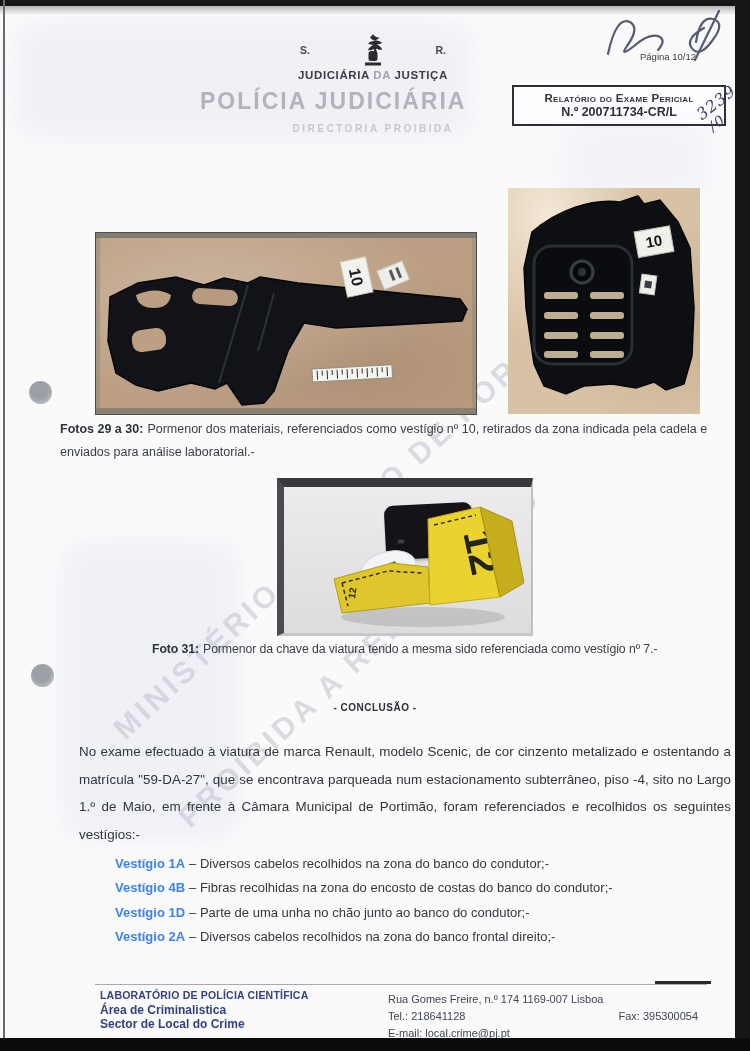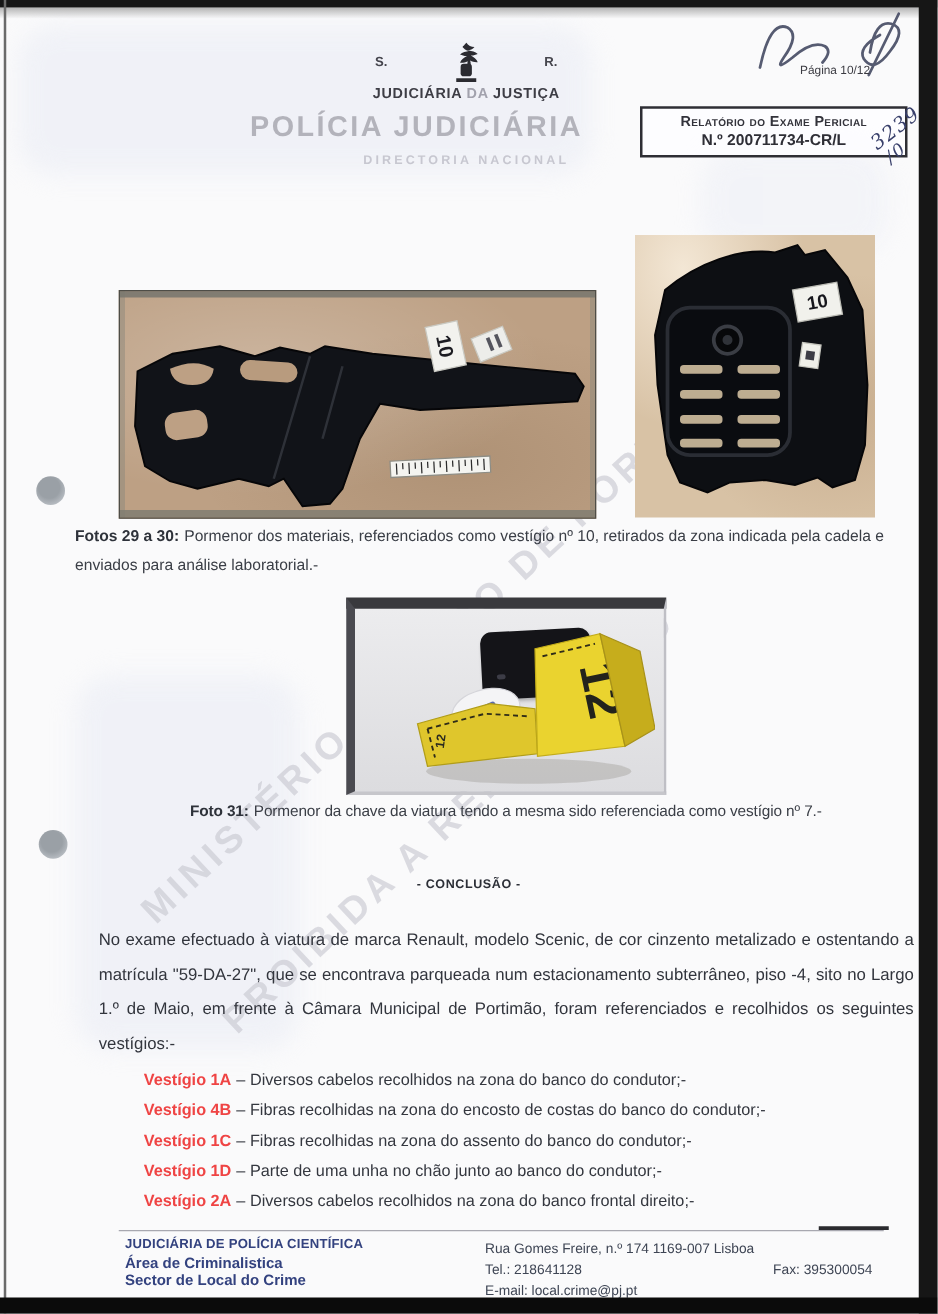--- a/index.html
+++ b/index.html
@@ -60,21 +60,21 @@
   .scrap .red{position:absolute;left:9px;top:17px;width:5px;height:5px;background:#b0503f;border-radius:50%;}
   
   .cap1{left:60px;top:418px;width:652px;font-size:12.5px;line-height:22.5px;color:#3a3e46;z-index:3;}
   .cap2{left:152px;top:642px;width:560px;font-size:12.3px;letter-spacing:-.1px;color:#3a3e46;z-index:3;white-space:nowrap;}
   .cap-label{font-weight:bold;color:#2e323a;margin-right:4px;}
   .heading{left:0;top:702px;width:750px;text-align:center;font-size:10px;font-weight:bold;
            letter-spacing:.5px;color:#2c2f37;z-index:3;}
   .para{left:79px;top:738px;width:652px;font-size:13.4px;line-height:27.6px;text-align:justify;color:#32353d;z-index:3;}
   .vest-list{left:115px;top:852px;width:600px;z-index:3;}
   .vest-row{font-size:13px;line-height:24.3px;white-space:nowrap;color:#34373f;}
-  .vest-label{font-weight:bold;color:#ef4444;}
+  .vest-label{font-weight:bold;color:#3b82f6;}
   .vest-text{margin-left:4px;}
   
   .f-rule{left:95px;top:984px;width:612px;height:1px;background:#a8a8b0;z-index:3;}
   .f-rule-dark{left:655px;top:981px;width:56px;height:3px;background:#2a2a2e;z-index:3;}
   .f-left{left:100px;top:988px;z-index:3;color:#33427f;font-weight:bold;line-height:14.5px;}
   .f-left .l1{font-size:10.5px;letter-spacing:.2px;}
   .f-left .l2,.f-left .l3{font-size:12px;}
   .f-right{left:388px;top:991px;width:330px;z-index:3;font-size:11px;color:#3e4554;line-height:17px;}
   .f-right .row2{display:flex;width:310px;justify-content:space-between;}
   svg text{font-family:"Liberation Sans",sans-serif;}
@@ -116,21 +116,21 @@
     </svg>
     <span class="sr">R.</span>
   </div>
 
   <div class="abs ministry">
     <span>JUDICIÁRIA</span>
     <span class="mid">DA</span>
     <span>JUSTIÇA</span>
   </div>
   <div class="abs org">POLÍCIA JUDICIÁRIA</div>
-  <div class="abs directorate">DIRECTORIA NACIONAL</div>
+  <div class="abs directorate">DIRECTORIA PROIBIDA</div>
 
   <div class="abs report-box">
     <div class="t1">Relatório do Exame Pericial</div>
     <div class="t2">N.º 200711734-CR/L</div>
   </div>
 
   <div class="abs handwritten">
     <span class="h1">3239</span>
     <span class="h2">/0</span>
   </div>
@@ -224,34 +224,31 @@
   <div class="abs para">No exame efectuado à viatura de marca Renault, modelo Scenic, de cor cinzento metalizado e ostentando a matrícula "59-DA-27", que se encontrava parqueada num estacionamento subterrâneo, piso -4, sito no Largo 1.º de Maio, em frente à Câmara Municipal de Portimão, foram referenciados e recolhidos os seguintes vestígios:-</div>
 
   <div class="abs vest-list">
       <div class="vest-row">
       <span class="vest-label">Vestígio 1A</span><span class="vest-text">– Diversos cabelos recolhidos na zona do banco do condutor;-</span>
     </div>
       <div class="vest-row">
       <span class="vest-label">Vestígio 4B</span><span class="vest-text">– Fibras recolhidas na zona do encosto de costas do banco do condutor;-</span>
     </div>
       <div class="vest-row">
-      <span class="vest-label">Vestígio 1C</span><span class="vest-text">– Fibras recolhidas na zona do assento do banco do condutor;-</span>
-    </div>
-      <div class="vest-row">
       <span class="vest-label">Vestígio 1D</span><span class="vest-text">– Parte de uma unha no chão junto ao banco do condutor;-</span>
     </div>
       <div class="vest-row">
       <span class="vest-label">Vestígio 2A</span><span class="vest-text">– Diversos cabelos recolhidos na zona do banco frontal direito;-</span>
     </div>
     </div>
 
   <div class="abs f-rule"></div>
   <div class="abs f-rule-dark"></div>
   <div class="abs f-left">
-    <div class="l1">JUDICIÁRIA DE POLÍCIA CIENTÍFICA</div>
+    <div class="l1">LABORATÓRIO DE POLÍCIA CIENTÍFICA</div>
     <div class="l2">Área de Criminalistica</div>
     <div class="l3">Sector de Local do Crime</div>
   </div>
   <div class="abs f-right">
     <div>Rua Gomes Freire, n.º 174 1169-007 Lisboa</div>
     <div class="row2">
       <span>Tel.: 218641128</span>
       <span>Fax: 395300054</span>
     </div>
     <div>E-mail: local.crime@pj.pt</div>

